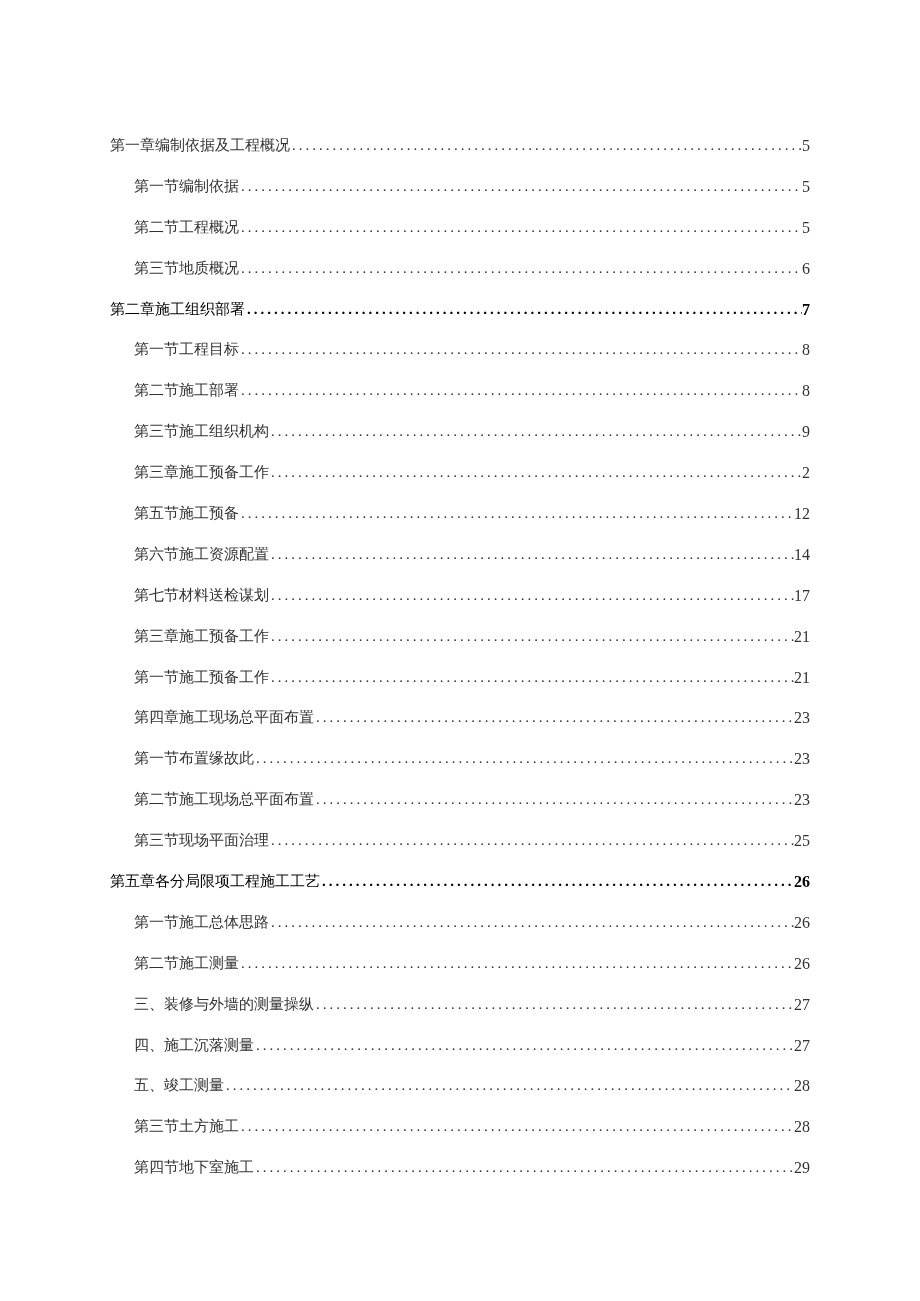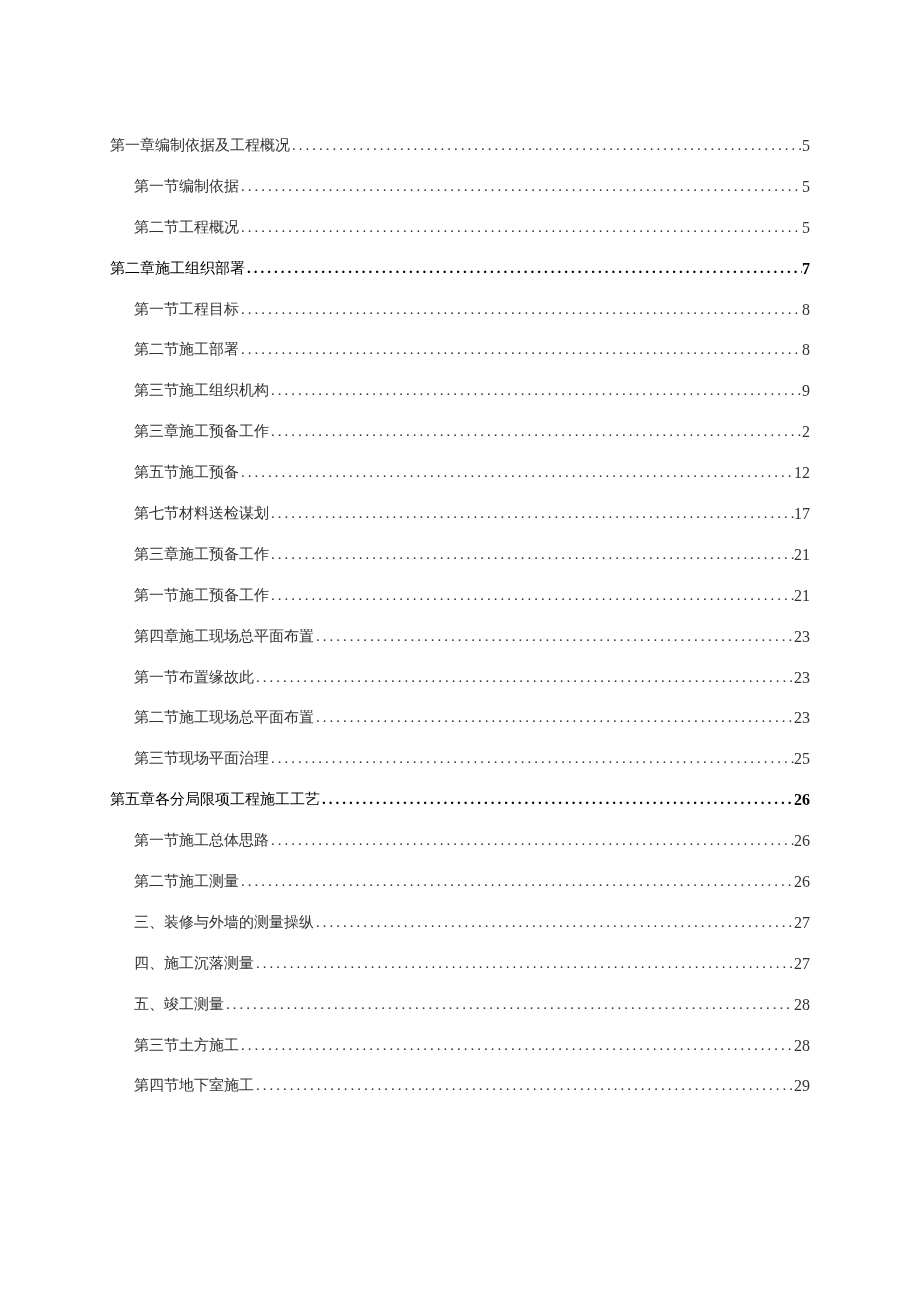--- a/index.html
+++ b/index.html
@@ -75,20 +75,25 @@
     <div class="toc-entry level-2">
       <span class="toc-title">第一节编制依据</span>
       <span class="toc-leader"></span>
       <span class="toc-page">5</span>
     </div>
     <div class="toc-entry level-2">
       <span class="toc-title">第二节工程概况</span>
       <span class="toc-leader"></span>
       <span class="toc-page">5</span>
     </div>
+    <div class="toc-entry level-2">
+      <span class="toc-title">第三节地质概况</span>
+      <span class="toc-leader"></span>
+      <span class="toc-page">6</span>
+    </div>
     <div class="toc-entry level-1 bold">
       <span class="toc-title">第二章施工组织部署</span>
       <span class="toc-leader"></span>
       <span class="toc-page">7</span>
     </div>
     <div class="toc-entry level-2">
       <span class="toc-title">第一节工程目标</span>
       <span class="toc-leader"></span>
       <span class="toc-page">8</span>
     </div>
@@ -104,20 +109,25 @@
     </div>
     <div class="toc-entry level-2">
       <span class="toc-title">第三章施工预备工作</span>
       <span class="toc-leader"></span>
       <span class="toc-page">2</span>
     </div>
     <div class="toc-entry level-2">
       <span class="toc-title">第五节施工预备</span>
       <span class="toc-leader"></span>
       <span class="toc-page">12</span>
+    </div>
+    <div class="toc-entry level-2">
+      <span class="toc-title">第六节施工资源配置</span>
+      <span class="toc-leader"></span>
+      <span class="toc-page">14</span>
     </div>
     <div class="toc-entry level-2">
       <span class="toc-title">第七节材料送检谋划</span>
       <span class="toc-leader"></span>
       <span class="toc-page">17</span>
     </div>
     <div class="toc-entry level-2">
       <span class="toc-title">第三章施工预备工作</span>
       <span class="toc-leader"></span>
       <span class="toc-page">21</span>

